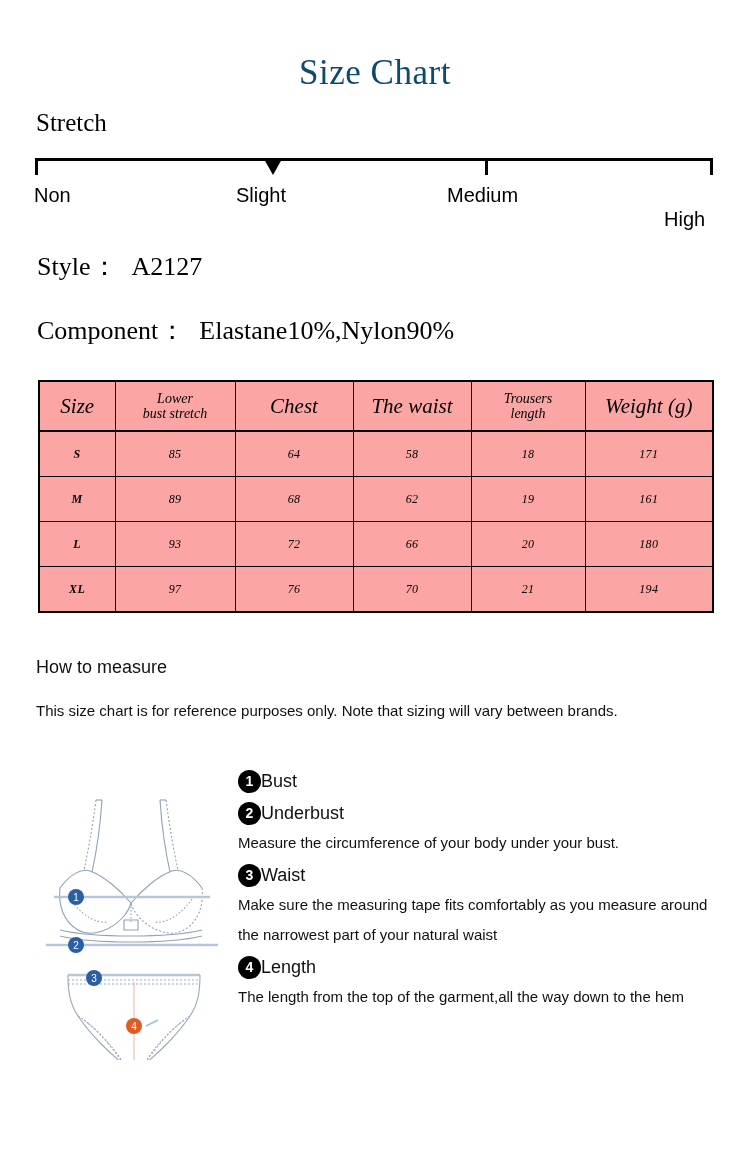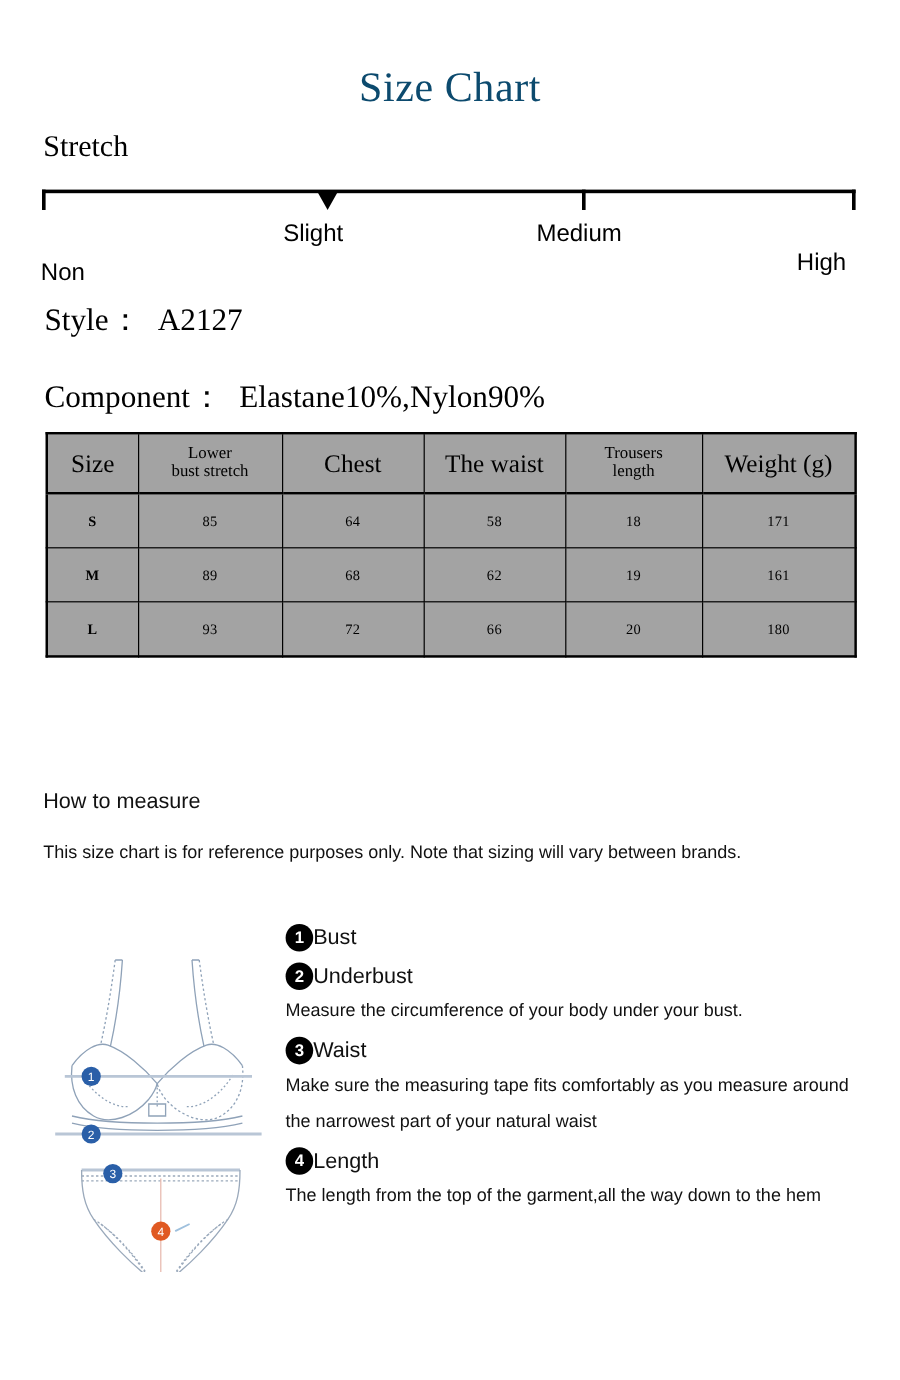--- a/index.html
+++ b/index.html
@@ -79,21 +79,21 @@
     border-top: 16px solid #000;
   }
   .scale-caption {
     position: absolute;
     top: 24px;
     font-size: 20px;
     line-height: 26px;
     color: #000;
     white-space: nowrap;
   }
-  .scale-caption.c-non    { left: -1px; margin-top: 32px; }
+  .scale-caption.c-non    { left: -1px; }
   .scale-caption.c-slight { left: 201px; }
   .scale-caption.c-medium { left: 412px; }
   .scale-caption.c-high   { left: 629px; margin-top: 24px; }
 
   
   .meta {
     position: absolute;
     left: 37px;
     font-family: "Liberation Serif", serif;
     font-size: 26px;
@@ -105,26 +105,27 @@
   .meta.style     { top: 251px; }
   .meta.component { top: 315px; }
   .meta .meta-key { }
   .meta .meta-sep { padding: 0 2px 0 1px; }
   .meta .meta-val { padding-left: 12px; }
 
   
   .size-table {
     position: absolute;
     left: 38px;
-    top: 360px;
+    top: 380px;
     width: 674px;
     border-collapse: collapse;
     table-layout: fixed;
     font-family: "Liberation Serif", serif;
-    background: #a3a3a3;
+    background: #fca5a5;
+    font-style: italic;
   }
   .size-table th,
   .size-table td {
     border: 1px solid #000;
     text-align: center;
     vertical-align: middle;
     color: #000;
     padding: 0;
   }
   .size-table thead th {
@@ -299,20 +300,28 @@
       <td>161</td>
     </tr>
     <tr>
       <td class="sz">L</td>
       <td>93</td>
       <td>72</td>
       <td>66</td>
       <td>20</td>
       <td>180</td>
     </tr>
+    <tr>
+      <td class="sz">XL</td>
+      <td>97</td>
+      <td>76</td>
+      <td>70</td>
+      <td>21</td>
+      <td>194</td>
+    </tr>
   </tbody>
 </table>
 
 <div class="htm-title">How to measure</div>
 <div class="htm-note">This size chart is for reference purposes only. Note that sizing will vary between brands.</div>
 
 <div class="illus">
   <svg width="200" height="290" viewBox="0 0 200 290">
     <g fill="none" stroke="#8fa2b8" stroke-width="1.1">
 

